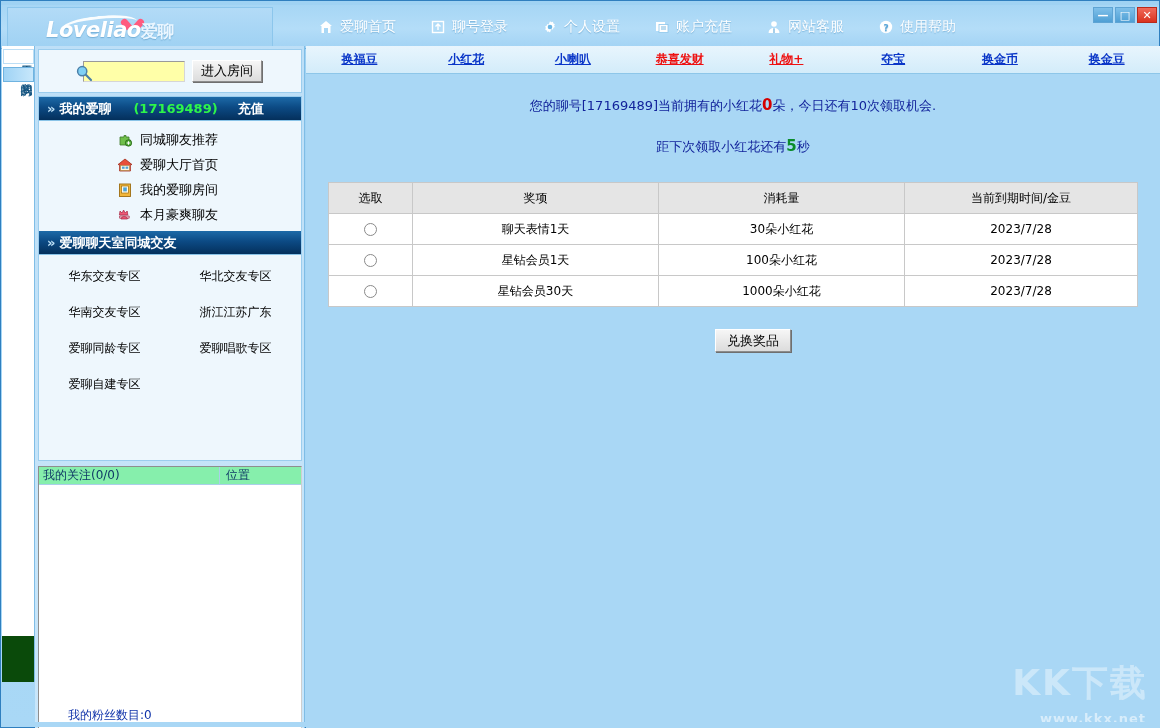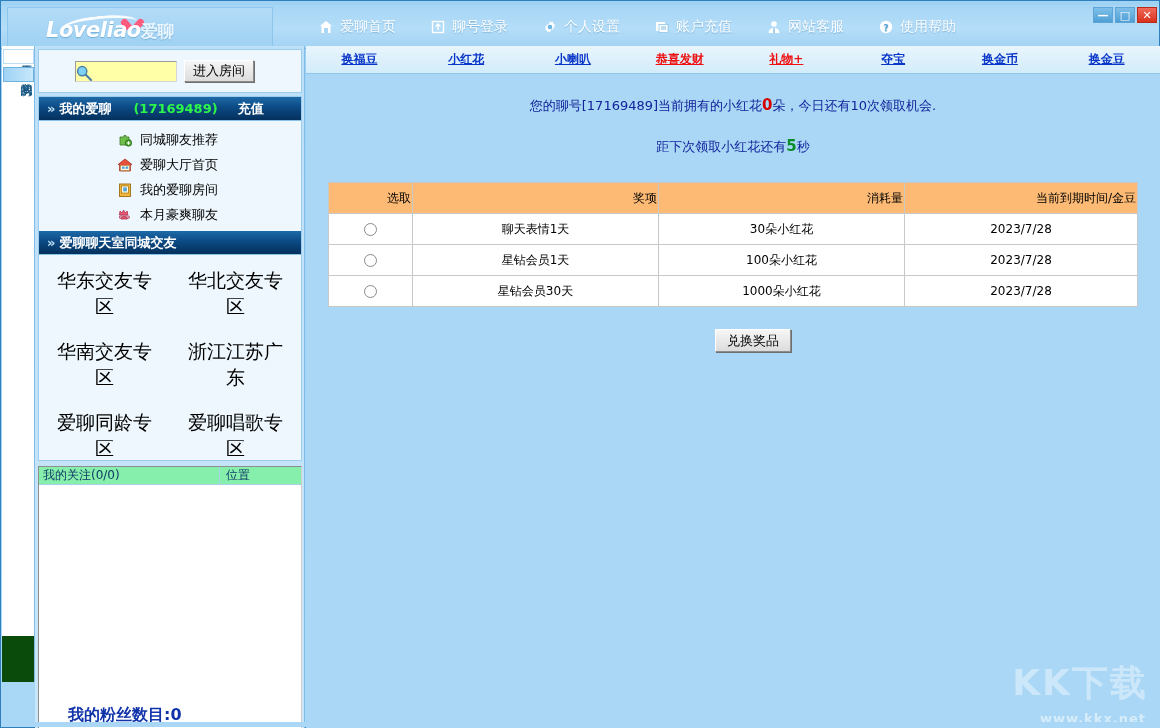--- a/index.html
+++ b/index.html
@@ -131,21 +131,21 @@
     width: 270px; height: 683px;
     background: linear-gradient(to bottom, #bddff7, #c9e6fa);
     border-right: 1px solid #7fbde6;
   }
 
   .searchbox {
     position: absolute; left: 3px; top: 3px;
     width: 264px; height: 44px;
     background: #eef7fd;
     border: 1px solid #9bcdee;
-    display: flex; align-items: center; padding-left: 22px;
+    display: flex; align-items: center; padding-left: 30px;
   }
   .magnifier { position: absolute; left: 36px; top: 14px; width: 18px; height: 18px; }
   .search-input {
     width: 102px; height: 21px;
     background: #ffffa8;
     border: 1px solid #9a9a9a;
     border-right-color: #d6d6d6; border-bottom-color: #d6d6d6;
     font-size: 12px; padding: 0 3px;
     outline: none;
     margin-left: 14px;
@@ -194,21 +194,21 @@
   }
   .menu-item .mico { width: 16px; height: 16px; margin-right: 7px; flex: none; }
 
   .grid2 {
     display: grid; grid-template-columns: 1fr 1fr;
     padding: 8px 0 0 0;
     row-gap: 9px;
   }
   .grid2 .gcell {
     text-align: center;
-    font-size: 19px; color: #000;
+    font-size: 12px; color: #000;
     cursor: pointer;
     padding: 5px 15px;
   }
 
   .followbox {
     position: absolute; left: 3px; top: 420px;
     width: 264px; height: 270px;
     background: #ffffff;
     border: 1px solid #8e8e8e;
     border-right-color: #cfcfcf; border-bottom-color: #cfcfcf;
@@ -220,24 +220,23 @@
     display: flex; align-items: center;
     font-size: 12px; color: #103a66;
   }
   .follow-head .c1 { flex: 1; padding-left: 4px; }
   .follow-head .c2 { width: 62px; border-left: 1px solid #aacfe9; padding-left: 6px; }
   .follow-head .c3 { width: 20px; border-left: 1px solid #aacfe9; }
 
   .fansbar {
     position: absolute; left: 3px; bottom: 4px;
     width: 264px; height: 20px;
-    font-size: 16px; color: #1033aa;
+    font-size: 12px; color: #1033aa;
     padding-left: 30px;
     line-height: 20px;
-    font-weight: bold;
   }
 
   
   .main {
     position: absolute; left: 305px; top: 45px;
     width: 854px; height: 682px;
     background: #a9d7f5;
   }
   .linkbar {
     height: 28px;
@@ -278,21 +277,21 @@
     background: #ffffff;
     font-size: 12px;
     color: #000;
   }
   table.awards th, table.awards td {
     border: 1px solid #c8c8c8;
     height: 31px;
     text-align: center;
     font-weight: normal;
   }
-  table.awards th { background: #fdba74; text-align: right; }
+  table.awards th { background: #e5e5e5; }
   table.awards col.c-sel { width: 84px; }
   table.awards col.c-name { width: 246px; }
   table.awards col.c-cost { width: 246px; }
   .radio {
     display: inline-block;
     width: 13px; height: 13px;
     border: 1px solid #8a8a8a;
     border-radius: 50%;
     background: #ffffff;
     vertical-align: middle;

